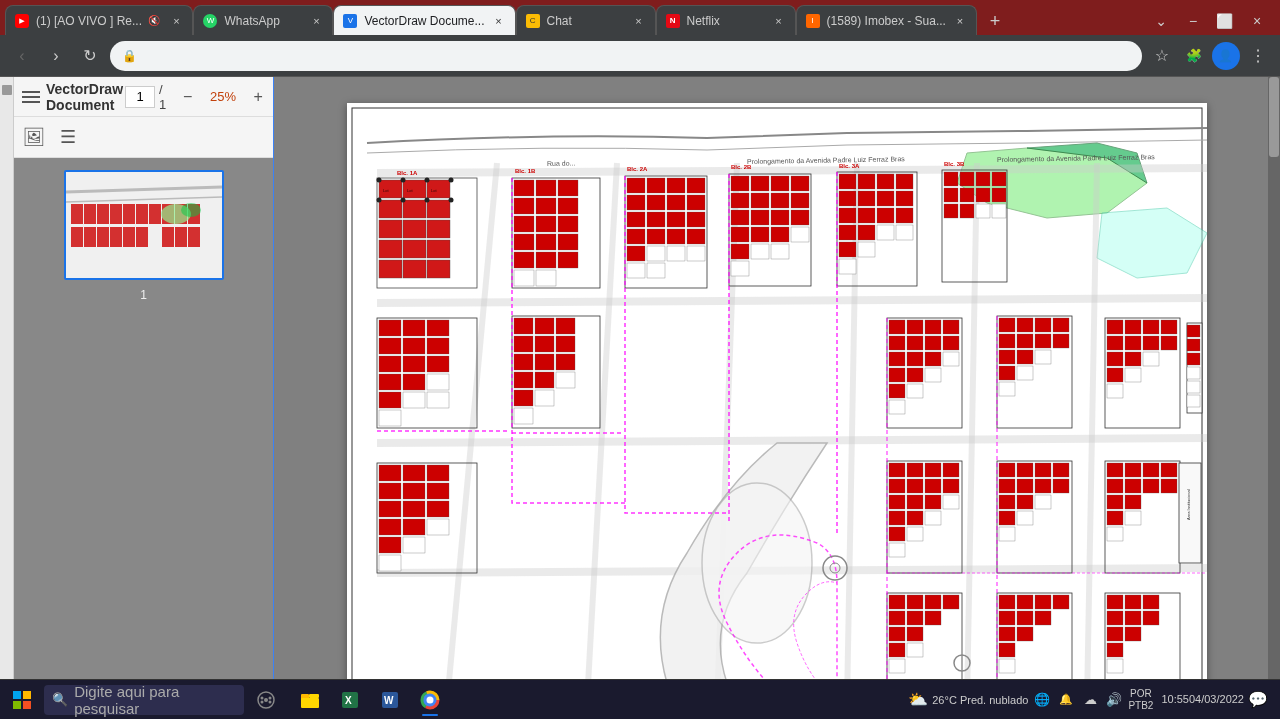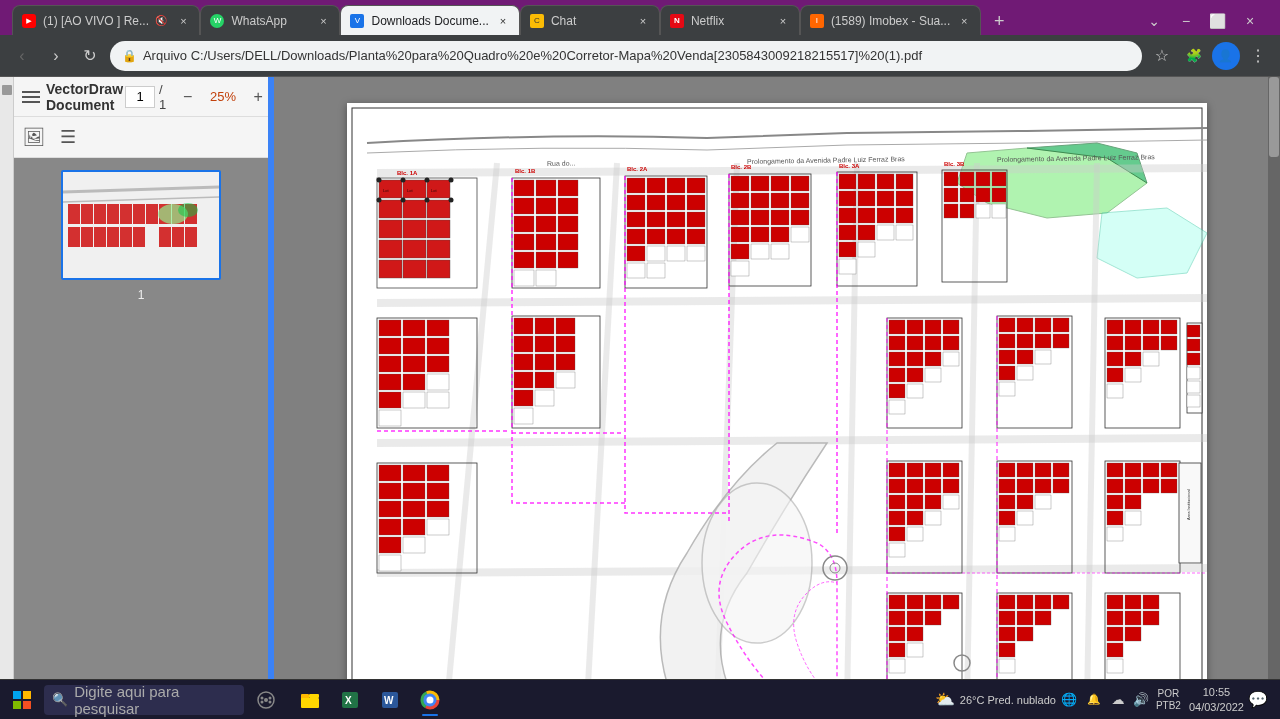--- a/index.html
+++ b/index.html
@@ -2,21 +2,21 @@
 <html><head>
   <meta charset="utf-8">
   <style>
     * { margin: 0; padding: 0; box-sizing: border-box; }
     body { font-family: 'Segoe UI', Arial, sans-serif; background: #202124; width: 1280px; height: 719px; overflow: hidden; position: relative; }
 
     
     .browser-window { width: 1280px; height: 719px; display: flex; flex-direction: column; background: #3c3f41; }
 
     
-    .tab-bar { height: 35px; background: #701a75; display: flex; align-items: flex-end; padding: 0 12px; gap: 0; }
+    .tab-bar { height: 35px; background: #7f1d1d; display: flex; align-items: flex-end; padding: 0 5px; gap: 0; }
     .tab { height: 30px; min-width: 140px; max-width: 200px; background: #3c3f41; border-radius: 8px 8px 0 0; display: flex; align-items: center; padding: 0 8px; gap: 6px; font-size: 12px; color: #ccc; cursor: pointer; border: 1px solid #555; border-bottom: none; position: relative; }
     .tab.active { background: #f1f3f4; color: #202124; }
     .tab .tab-favicon { width: 16px; height: 16px; flex-shrink: 0; display: flex; align-items: center; justify-content: center; font-size: 10px; }
     .tab .tab-title { flex: 1; overflow: hidden; text-overflow: ellipsis; white-space: nowrap; font-size: 12px; }
     .tab .tab-close { width: 16px; height: 16px; border-radius: 50%; display: flex; align-items: center; justify-content: center; font-size: 11px; cursor: pointer; flex-shrink: 0; }
     .tab-new { width: 28px; height: 28px; display: flex; align-items: center; justify-content: center; color: #ccc; font-size: 18px; cursor: pointer; margin-left: 4px; }
     .tab-bar-actions { margin-left: auto; display: flex; align-items: center; gap: 4px; padding-right: 4px; }
     .tab-bar-action { width: 28px; height: 28px; display: flex; align-items: center; justify-content: center; color: #ccc; font-size: 14px; cursor: pointer; border-radius: 4px; }
 
     
@@ -31,21 +31,21 @@
     .profile-btn { width: 28px; height: 28px; border-radius: 50%; background: #1a73e8; display: flex; align-items: center; justify-content: center; color: white; font-size: 12px; cursor: pointer; }
 
     
     .main-content { flex: 1; display: flex; background: #f1f3f4; overflow: hidden; }
 
     
     .vd-sidebar-icons { width: 14px; background: #e8e8e8; display: flex; flex-direction: column; align-items: center; padding-top: 8px; gap: 8px; border-right: 1px solid #ccc; }
     .vd-sidebar-icon-btn { width: 10px; height: 10px; cursor: pointer; }
 
     
-    .vd-left-panel { width: 260px; background: #f5f5f5; display: flex; flex-direction: column; border-right: 6px solid #3b82f6; }
+    .vd-left-panel { width: 260px; background: #f5f5f5; display: flex; flex-direction: column; border-right: 1px solid #3b82f6; }
     .hamburger { width: 20px; height: 20px; display: flex; flex-direction: column; justify-content: center; gap: 3px; cursor: pointer; }
     .hamburger span { width: 18px; height: 2px; background: #555; display: block; }
     .vd-title { font-size: 14px; font-weight: bold; color: #333; }
     .page-nav-text { font-size: 13px; color: #444; }
     .page-input { width: 30px; height: 22px; border: 1px solid #ccc; text-align: center; font-size: 13px; background: white; }
     .page-nav-btn { width: 24px; height: 24px; border: none; background: none; cursor: pointer; display: flex; align-items: center; justify-content: center; color: #555; font-size: 16px; }
     .zoom-display { font-size: 13px; color: #c2410c; min-width: 40px; text-align: center; }
 
     
     .vd-thumbnail-area { flex: 1; display: flex; flex-direction: column; align-items: center; padding: 12px; overflow: auto; background: #888; }
@@ -61,21 +61,21 @@
     
     .taskbar { height: 40px; background: #1a1a2e; display: flex; align-items: center; padding: 0 4px; position: absolute; bottom: 0; left: 0; right: 0; z-index: 100; border-top: 1px solid #333; }
     .taskbar-start { width: 36px; height: 36px; display: flex; align-items: center; justify-content: center; cursor: pointer; }
     .taskbar-search { height: 30px; width: 200px; background: #2d2d4e; border-radius: 4px; display: flex; align-items: center; padding: 0 8px; gap: 6px; cursor: pointer; margin-left: 4px; }
     .taskbar-search-text { font-size: 15px; color: #aaa; }
     .taskbar-center { display: flex; align-items: center; gap: 4px; margin-left: 8px; }
     .taskbar-app { width: 36px; height: 36px; display: flex; align-items: center; justify-content: center; cursor: pointer; border-radius: 4px; position: relative; }
     .taskbar-app.active::after { content: ''; position: absolute; bottom: 2px; left: 50%; transform: translateX(-50%); width: 16px; height: 2px; background: #1a73e8; border-radius: 1px; }
     .taskbar-right { margin-left: auto; display: flex; align-items: center; gap: 4px; padding-right: 8px; }
     .taskbar-sys-icon { width: 20px; height: 20px; display: flex; align-items: center; justify-content: center; cursor: pointer; color: #ccc; font-size: 13px; }
-    .taskbar-time { display: flex; flex-direction: column; align-items: center; justify-content: center; cursor: pointer; }
+    .taskbar-time { display: flex; flex-direction: row; align-items: center; justify-content: center; cursor: pointer; }
     .taskbar-time-text { font-size: 11px; color: #ccc; line-height: 1.3; }
     .taskbar-lang { display: flex; flex-direction: column; align-items: center; justify-content: center; margin-right: 4px; }
     .taskbar-lang-text { font-size: 10px; color: #ccc; line-height: 1.2; font-weight: normal; }
     .weather-widget { display: flex; align-items: center; gap: 4px; cursor: pointer; }
     .weather-text { font-size: 11px; color: #ccc; }
 
     
     .vd-top-bar { height: 40px; background: #f5f5f5; display: flex; align-items: center; justify-content: space-between; padding: 0 8px; border-bottom: 1px solid #ddd; }
     .vd-top-left { display: flex; align-items: center; gap: 6px; }
     .vd-top-center { display: flex; align-items: center; gap: 4px; }
@@ -115,21 +115,21 @@
         <div class="favicon-whatsapp">W</div>
       </span>
       <span class="tab-title">WhatsApp</span>
       <span class="tab-close">×</span>
     </div>
 
     <div class="tab active">
       <span class="tab-favicon">
         <div class="favicon-vd">V</div>
       </span>
-      <span class="tab-title">Downloads Docume...</span>
+      <span class="tab-title">VectorDraw Docume...</span>
       <span class="tab-close" style="color:#333;">×</span>
     </div>
 
     <div class="tab" style="background:#3c3f41;">
       <span class="tab-favicon">
         <div class="favicon-chat">C</div>
       </span>
       <span class="tab-title">Chat</span>
       <span class="tab-close">×</span>
     </div>
@@ -159,21 +159,20 @@
       <div class="tab-bar-action">×</div>
     </div>
   </div>
 
   <div class="address-bar-row">
     <div class="nav-btn disabled">‹</div>
     <div class="nav-btn">›</div>
     <div class="nav-btn">↻</div>
     <div class="address-bar">
       <span class="lock-icon">🔒</span>
-      <span class="url-text">Arquivo    C:/Users/DELL/Downloads/Planta%20para%20Quadro%20e%20Corretor-Mapa%20Venda[2305843009218215517]%20(1).pdf</span>
     </div>
     <div class="address-bar-actions">
       <div class="addr-action">☆</div>
       <div class="addr-action" style="font-size:13px;">🧩</div>
       <div class="addr-action">
         <div class="profile-btn">👤</div>
       </div>
       <div class="addr-action">⋮</div>
     </div>
   </div>

